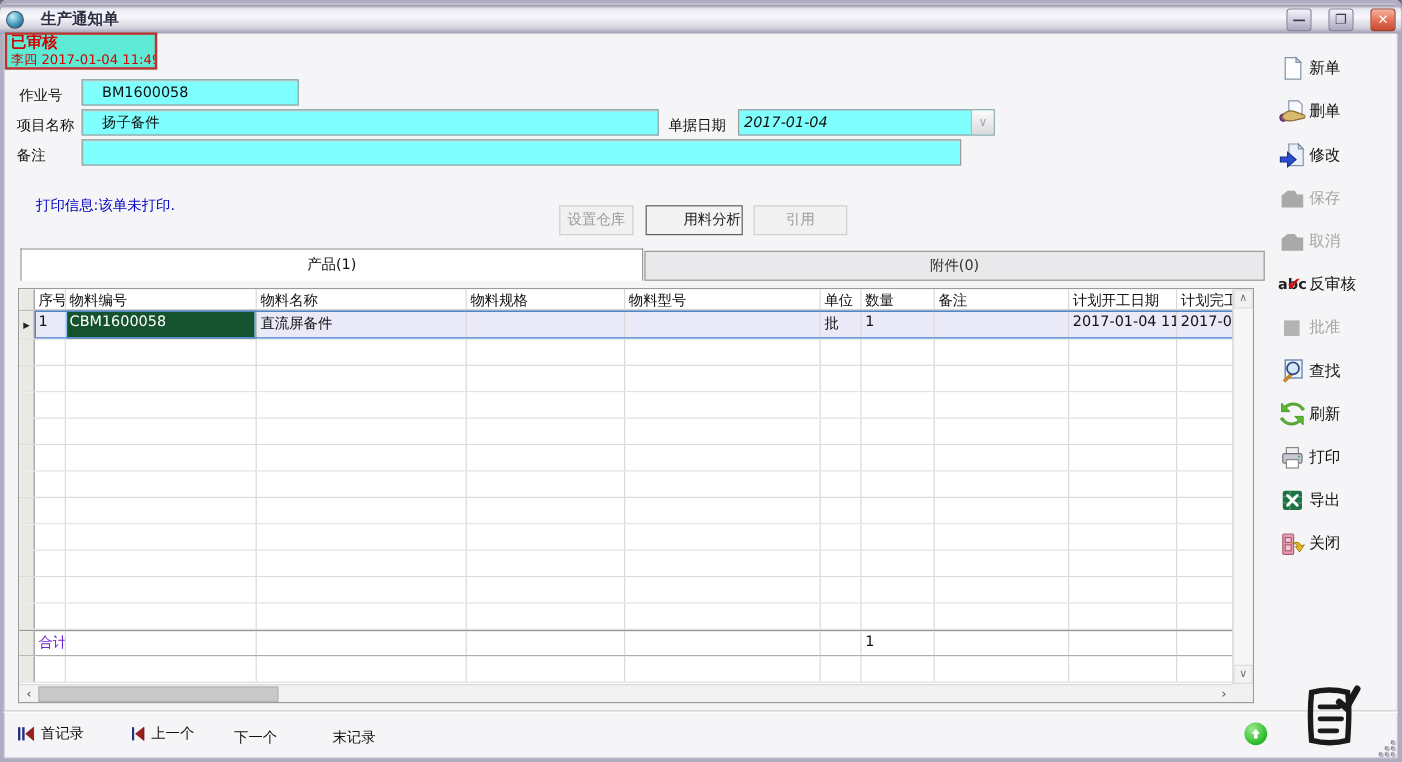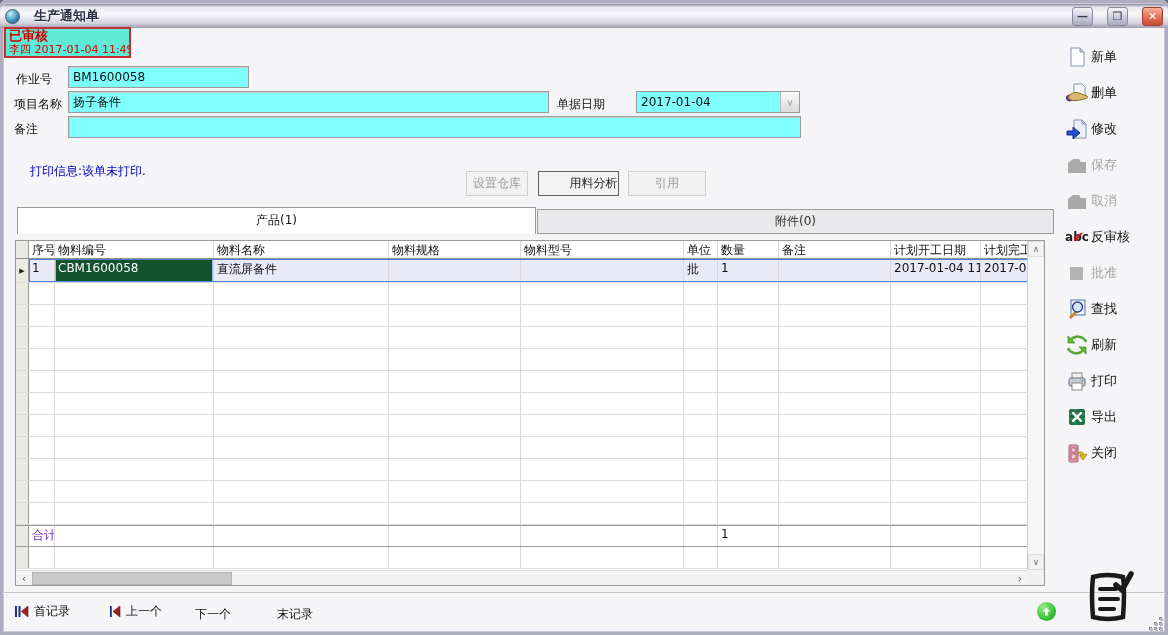--- a/index.html
+++ b/index.html
@@ -23,21 +23,21 @@
     font-size:11px; font-weight:bold; color:#3A3A50; background:linear-gradient(#F4F4FA,#C9C8D8 60%,#ABAABE); cursor:default;}
   .winbtn.close{ background:linear-gradient(#F6B09A,#E06A50 60%,#C94A33); color:#fff; border-color:#9A4030;}
   
   .stamp{ position:absolute; left:4px; top:27px; width:127px; height:31px;
     border:2px solid #C43030; background:#5eead4; padding:0 3px; overflow:hidden; line-height:1.15;}
   .stamp .s1{ color:#D40000; font-weight:bold; font-size:13px; }
   .stamp .s2{ color:#D40000; font-size:11px; white-space:nowrap;}
   
   .flabel{ position:absolute; font-size:12px; color:#111; }
   .field{ position:absolute; height:22px; background:#80FFFF; border:1px solid #9B9B9B;
-    box-shadow:inset 1px 1px 0 #cfcfcf; font-size:12px; color:#101010; padding:0 4px; outline:none;}
+    box-shadow:inset 1px 1px 0 #cfcfcf; font-size:12px; color:#101010; padding:0 16px; outline:none;}
   .combo{ position:absolute; height:22px; background:#80FFFF; border:1px solid #9B9B9B; display:flex; }
   .combo .cval{ flex:1; font-size:12px; padding:3px 0 0 4px; color:#101010;}
   .combo .cbtn{ width:19px; border-left:1px solid #B9B9B9; background:linear-gradient(#FBFBFB,#DADADA);
     display:flex; align-items:center; justify-content:center; color:#9AA6B6; font-size:10px; cursor:default;}
   .printinfo{ position:absolute; left:30px; top:163px; color:#0000BE; font-size:12px;}
   .abtn{ position:absolute; top:171px; height:25px; background:#F1F1F1; border:1px solid #CFCFCF;
     font-size:12px; color:#9B9B9B; text-align:center; line-height:23px; cursor:default;}
   .abtn.on{ color:#222; border:1px solid #5F5F5F; background:#F3F3F3;}
   
   .tabs{ position:absolute; left:15px; top:207px; width:1040px; height:27px; }
@@ -107,21 +107,21 @@
     <div class="s2">李四 2017-01-04 11:49</div>
   </div>
 
   <span class="flabel" style="left:16px; top:71px;">作业号</span>
   <input class="field" style="left: 68px; top: 66px; width: 181px;" value="BM1600058">
 
   <span class="flabel" style="left:14px; top:96px;">项目名称</span>
   <input class="field" style="left: 68px; top: 91px; width: 481px;" value="扬子备件">
 
   <span class="flabel" style="left:557px; top:96px;">单据日期</span>
-  <div class="combo" style="left:636px; top:91px; width:164px;">
+  <div class="combo" style="left:615px; top:91px; width:214px;font-style:italic;">
     <span class="cval">2017-01-04</span>
     <span class="cbtn">∨</span>
   </div>
 
   <span class="flabel" style="left:14px; top:121px;">备注</span>
   <input class="field" style="left: 68px; top: 116px; width: 733px;" value="">
 
   <span class="printinfo">打印信息:该单未打印.</span>
   <span class="abtn" style="left:466px; width:62px;">设置仓库</span>
   <span class="abtn on" style="left:538px; width:81px;padding-left:30px;">用料分析</span>

